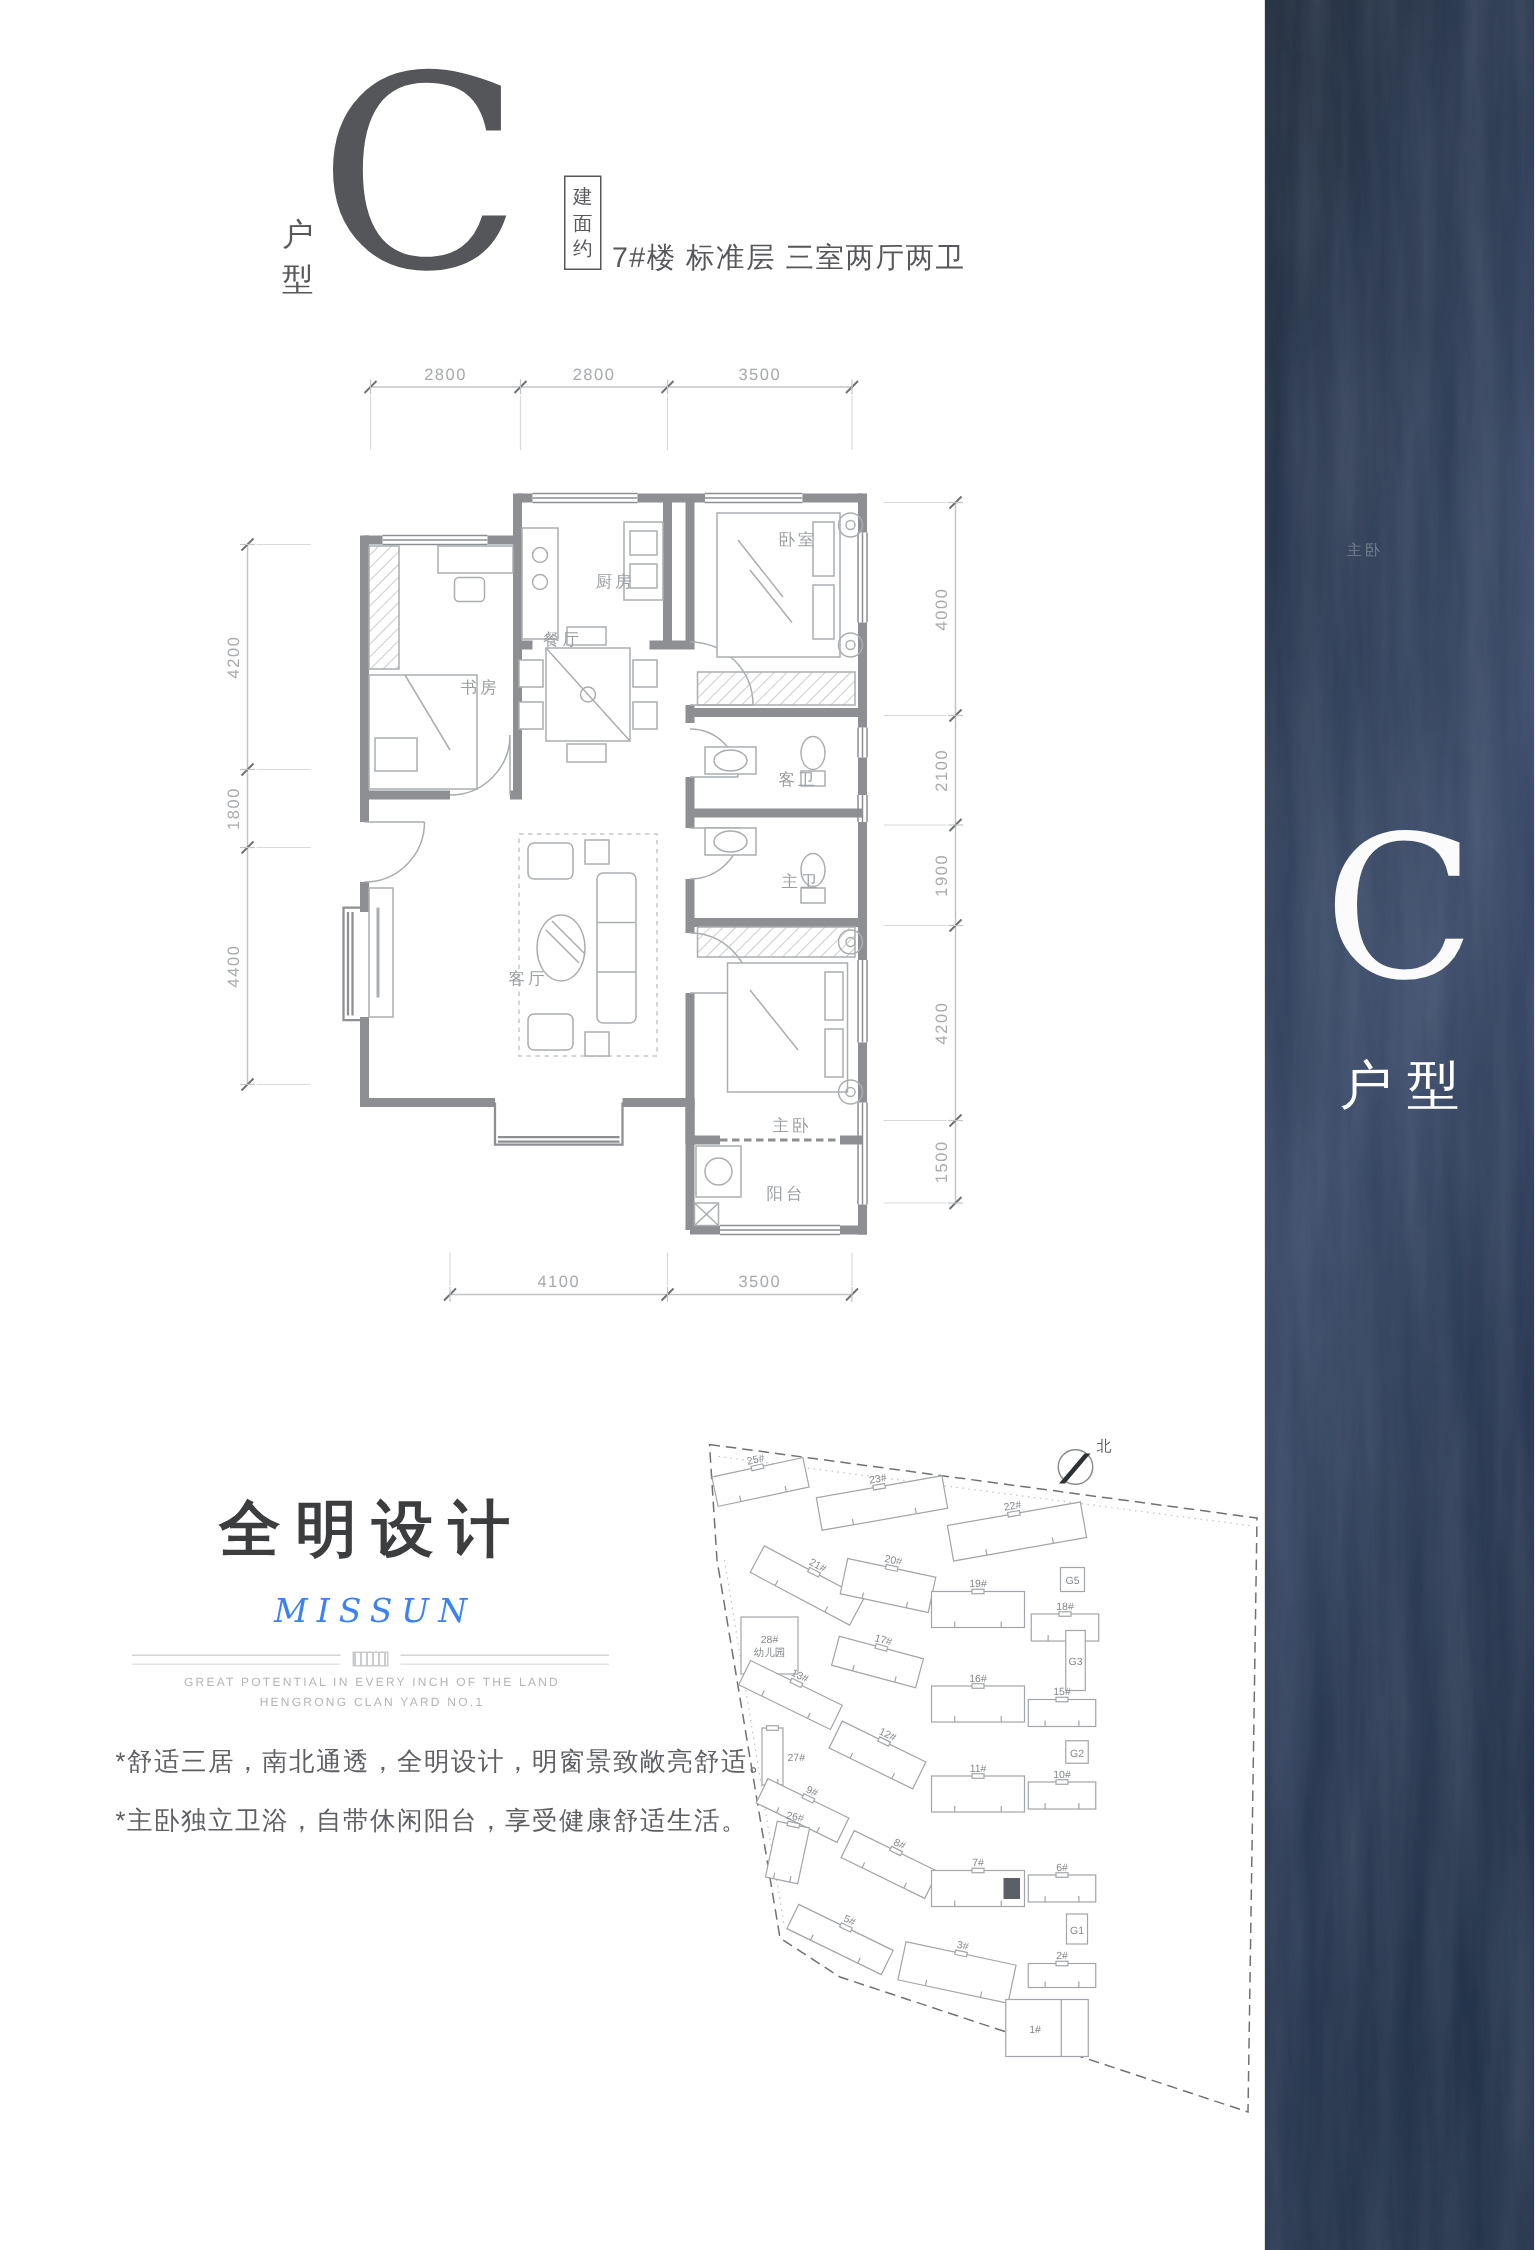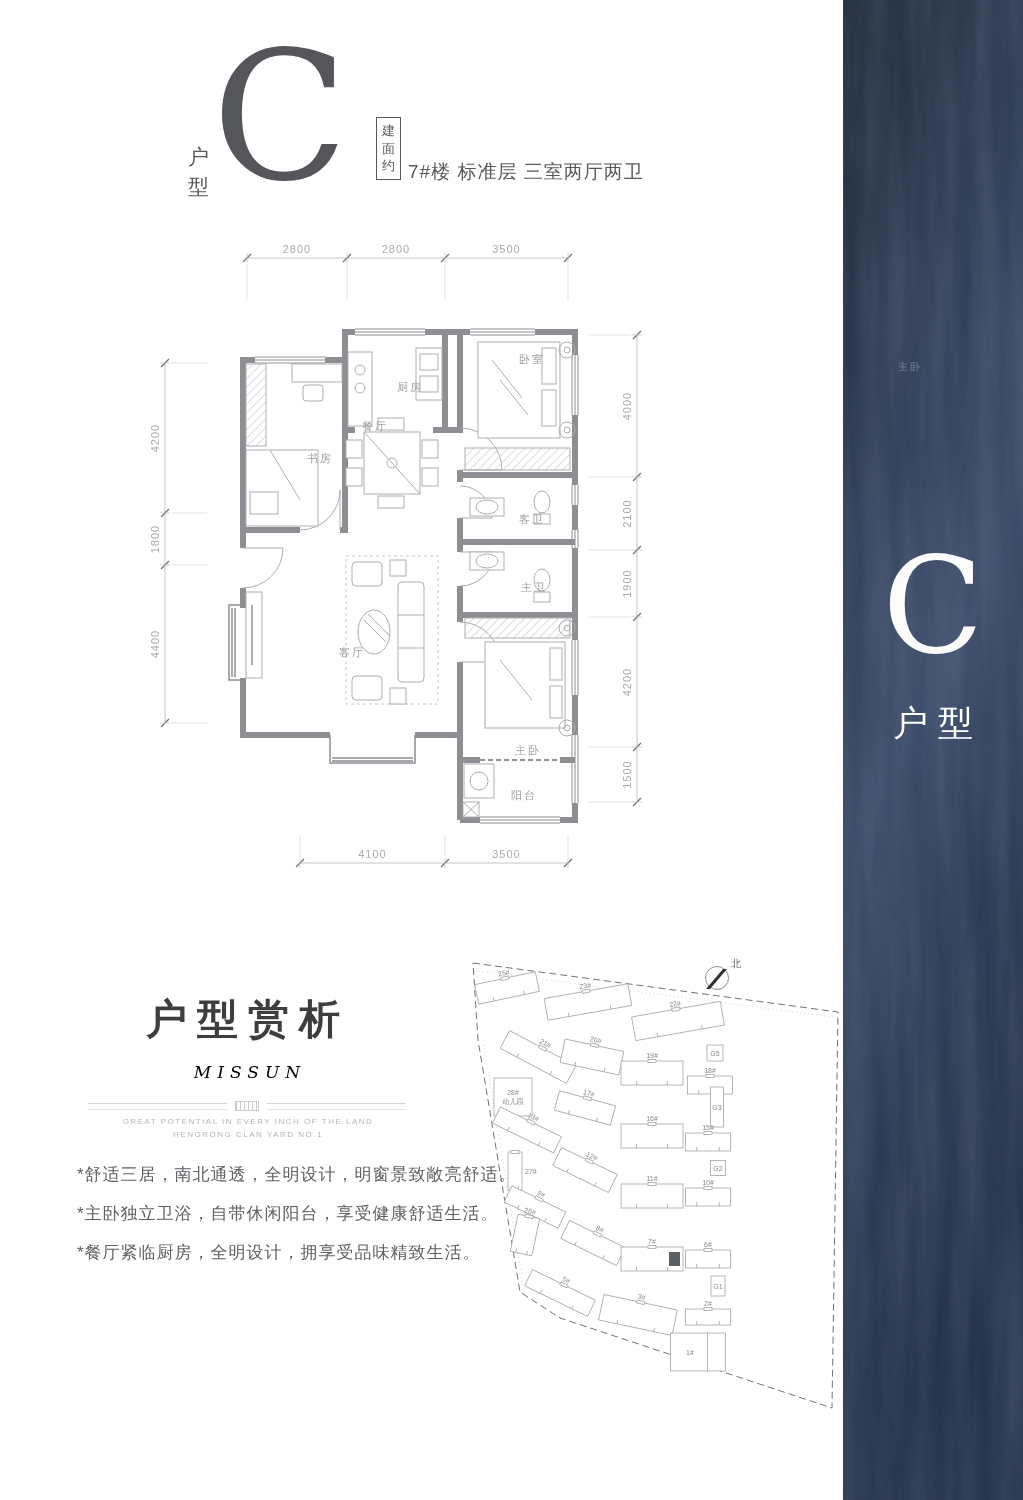--- a/index.html
+++ b/index.html
@@ -21,21 +21,21 @@
   
   .floorplan{position:absolute;left:140px;top:230px;width:560px;height:660px;}
   .siteplan{position:absolute;left:455px;top:945px;width:395px;height:480px;}
   .room-label{font-size:11px;fill:#9b9ea1;letter-spacing:2px;font-family:"Liberation Sans",sans-serif;}
   .dim-label{font-size:11px;fill:#a8abad;letter-spacing:1px;font-family:"Liberation Sans",sans-serif;}
   .bldg-label{font-size:7px;fill:#85888b;font-family:"Liberation Sans",sans-serif;}
   
   .app-title{position:absolute;left:146px;top:992px;font-family:"DejaVu Serif",serif;font-weight:bold;
              font-size:41px;color:#3c3d3f;letter-spacing:10px;}
   .app-script{position:absolute;left:140px;top:1062px;width:220px;text-align:center;
-              font-family:"DejaVu Serif",serif;font-style:italic;font-size:17px;color:#000000;letter-spacing:6px;}
+              font-family:"DejaVu Serif",serif;font-style:italic;font-size:22px;color:#3b82f6;letter-spacing:6px;}
   .app-divider{position:absolute;left:88px;top:1101px;width:318px;display:flex;align-items:center;gap:8px;}
   .app-divider .seg{flex:1;height:5px;border-top:1px solid #d2d4d6;border-bottom:1px solid #e4e5e6;}
   .app-divider .gem{width:22px;height:8px;border:1px solid #c9cbcd;background:
       repeating-linear-gradient(90deg,#c9cbcd 0 1px,#fff 1px 4px);}
   .app-tagline{position:absolute;left:90px;width:316px;text-align:center;font-size:8px;
                color:#b3b5b7;letter-spacing:1.5px;}
   .bullets{position:absolute;left:77px;top:1155px;width:440px;font-size:17px;color:#5e6064;
            letter-spacing:1px;line-height:2.3;}
   
   .banner{position:absolute;left:843px;top:0;width:180px;height:1500px;overflow:hidden;}
@@ -267,33 +267,32 @@
           <line x1="491" y1="572" x2="449" y2="572" stroke="#d7d9da" stroke-width="0.8"></line>
           <text x="491" y="176" text-anchor="middle" class="dim-label" transform="rotate(-90 491 176)">4000</text>
           <text x="491" y="283.5" text-anchor="middle" class="dim-label" transform="rotate(-90 491 283.5)">2100</text>
           <text x="491" y="353.5" text-anchor="middle" class="dim-label" transform="rotate(-90 491 353.5)">1900</text>
           <text x="491" y="452" text-anchor="middle" class="dim-label" transform="rotate(-90 491 452)">4200</text>
           <text x="491" y="544.5" text-anchor="middle" class="dim-label" transform="rotate(-90 491 544.5)">1500</text>
         </g>
       </g>
   </svg>
 
-  <div class="app-title">户型赏析</div>
+  <div class="app-title">全明设计</div>
   <div class="app-script">MISSUN</div>
   <div class="app-divider">
     <span class="seg"></span>
     <span class="gem"></span>
     <span class="seg"></span>
   </div>
   <div class="app-tagline" style="top:1117px">GREAT POTENTIAL IN EVERY INCH OF THE LAND</div>
   <div class="app-tagline" style="top:1130px">HENGRONG CLAN YARD NO.1</div>
   <div class="bullets" id="bullets">
       <div>*舒适三居，南北通透，全明设计，明窗景致敞亮舒适。</div>
       <div>*主卧独立卫浴，自带休闲阳台，享受健康舒适生活。</div>
-      <div>*餐厅紧临厨房，全明设计，拥享受品味精致生活。</div>
     </div>
 
   <svg class="siteplan" viewBox="0 0 395 480">
     <polygon points="18,18 383,67 377,463 105,373 65,347 23,95" fill="none" stroke="#6f7275" stroke-width="1" stroke-dasharray="7,4"></polygon>
     <polyline points="24,26 378,72" fill="none" stroke="#c0c2c4" stroke-width="0.8" stroke-dasharray="1,3"></polyline>
     <polyline points="28,95 68,340" fill="none" stroke="#c0c2c4" stroke-width="0.8" stroke-dasharray="1,3"></polyline>
     <g>
       <circle cx="262" cy="33" r="11.5" fill="none" stroke="#8a8d90" stroke-width="1"></circle>
       <polygon points="251,44 255,44 272,24 268,24" fill="#2e3134"></polygon>
       <text x="276" y="22" font-size="10" fill="#5e6164" font-family="Liberation Sans, sans-serif">北</text>

